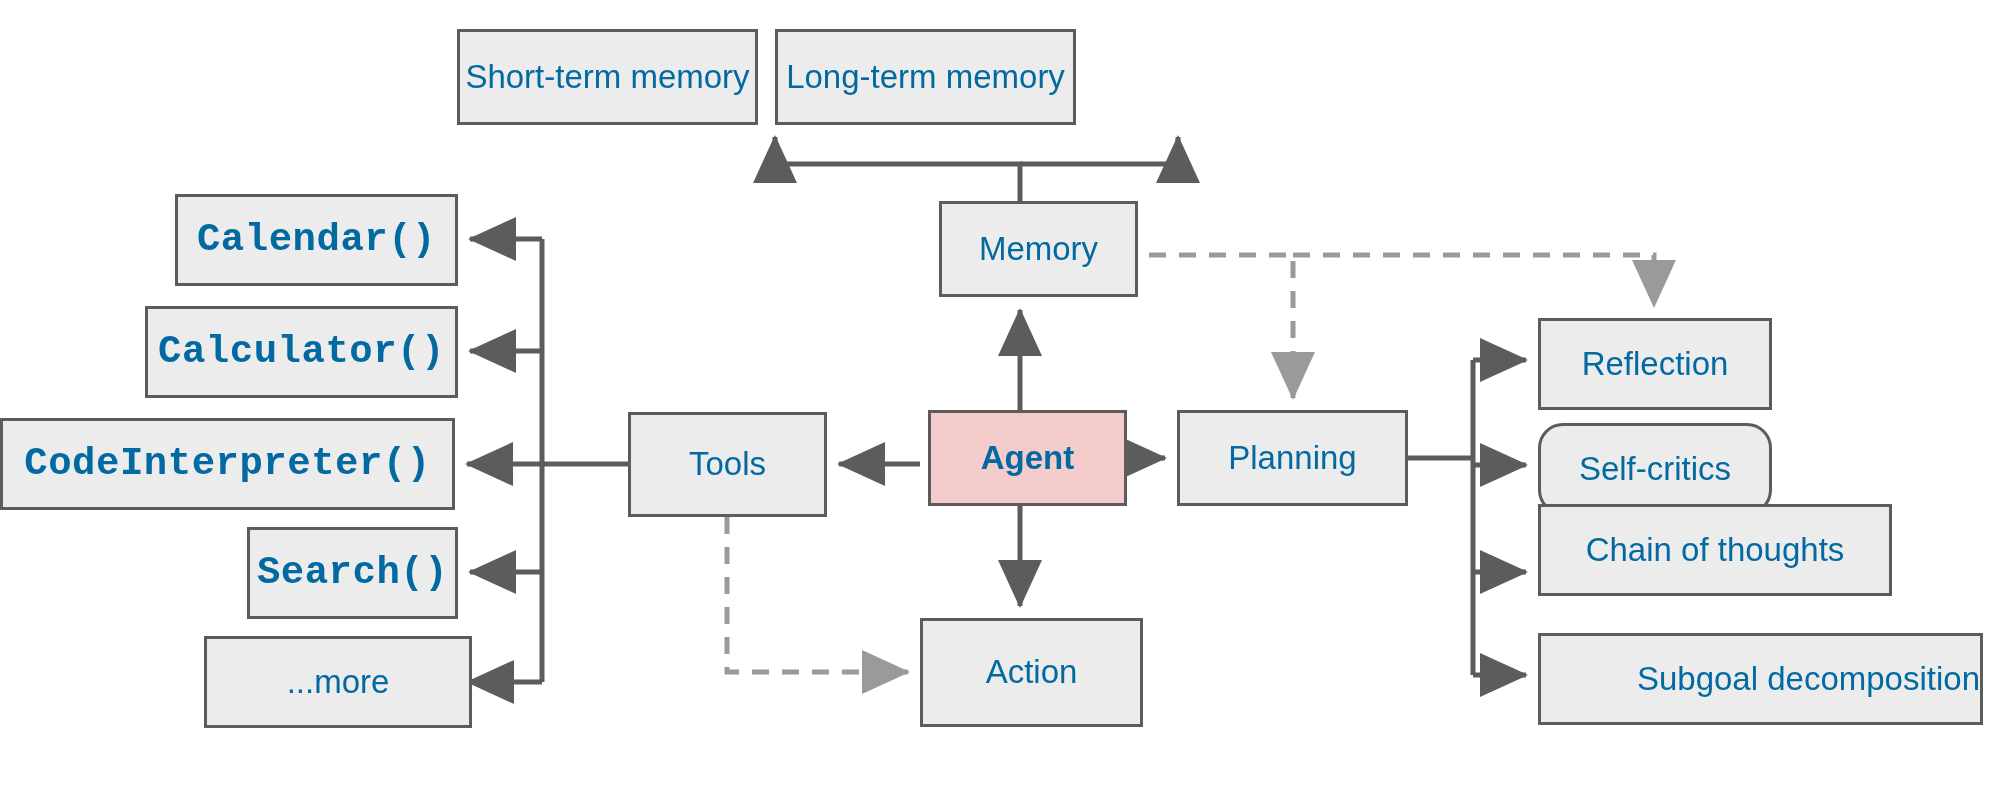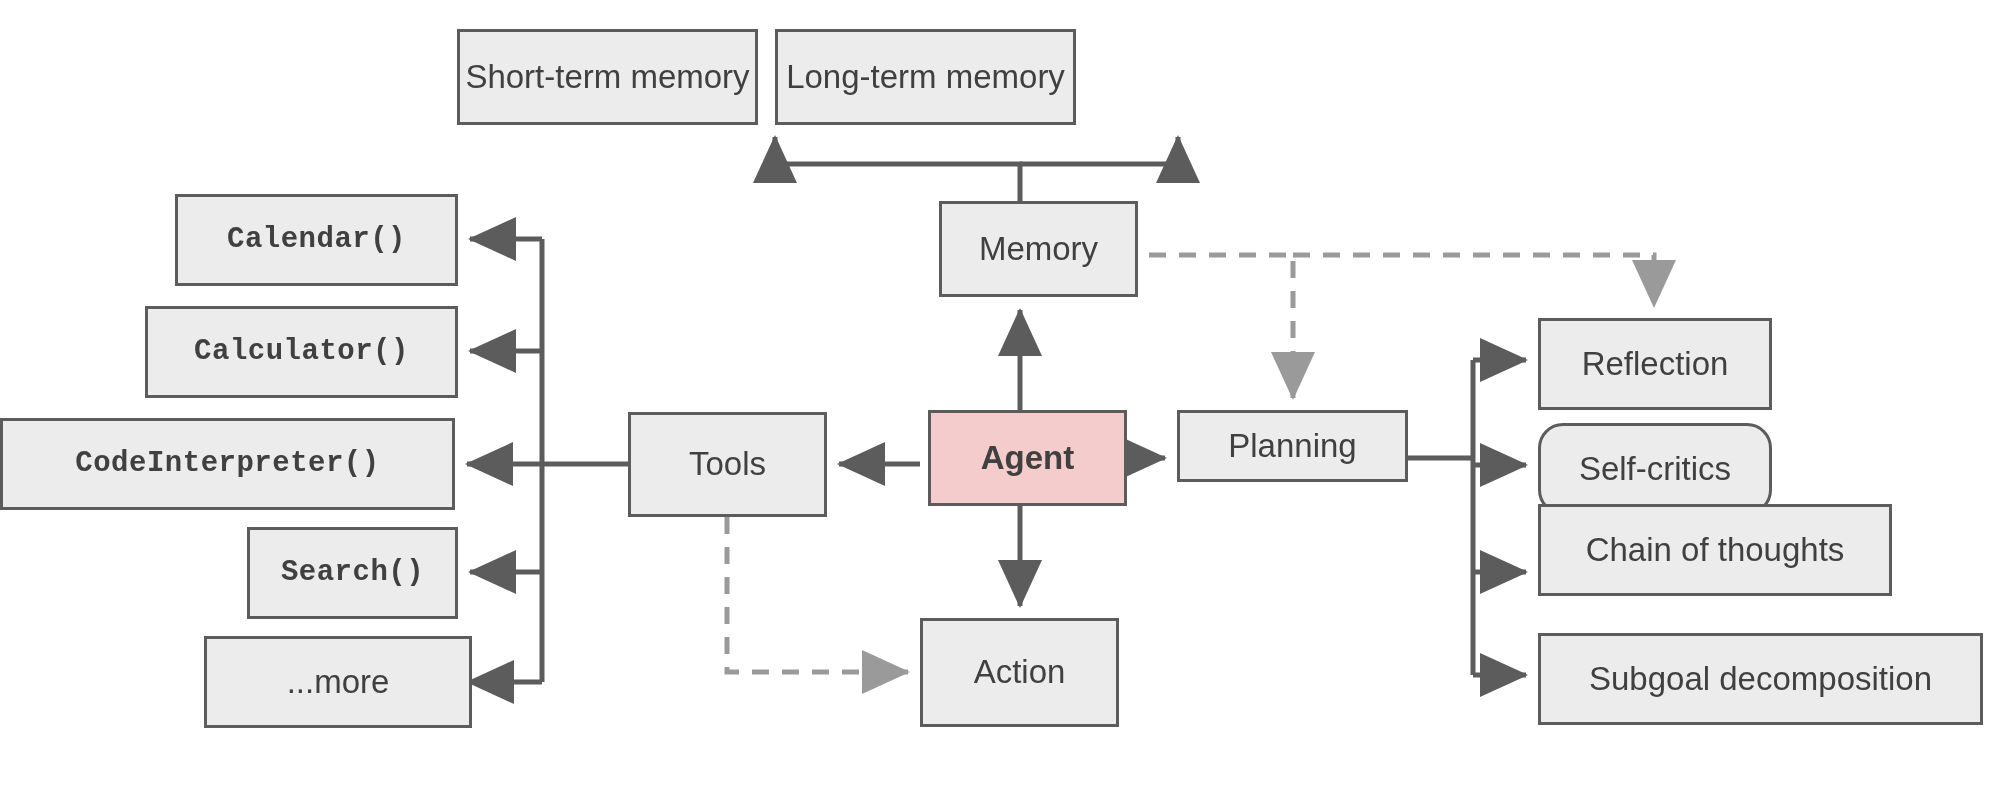--- a/index.html
+++ b/index.html
@@ -16,31 +16,31 @@
     font-family: "Liberation Sans", sans-serif;
   }
   .node {
     position: absolute;
     box-sizing: border-box;
     background: #ececec;
     border: 3px solid #5c5c5c;
     display: flex;
     align-items: center;
     justify-content: center;
-    color: #404040;
+    color: #0369a1;
     font-family: "Liberation Sans", sans-serif;
     font-size: 33px;
     line-height: 1.1;
     white-space: nowrap;
     z-index: 3;
   }
   .node.mono {
     font-family: "Liberation Mono", monospace;
     font-weight: bold;
-    font-size: 29px;
+    font-size: 39px;
     letter-spacing: 0.5px;
   }
   .node.accent {
     background: #f4cccc;
     font-weight: bold;
     margin-left: 8px;
   }
   svg.wires {
     position: absolute;
     left: 0;
@@ -118,25 +118,25 @@
   </div>
 
   <div class="node accent" style="left:920px; top:410px; width:199px; height:96px;">
     <span>Agent</span>
   </div>
 
   <div class="node" style="left:628px; top:412px; width:199px; height:105px;">
     <span>Tools</span>
   </div>
 
-  <div class="node" style="left:920px; top:618px; width:199px; height:109px;">
+  <div class="node" style="left:920px; top:618px; width:223px; height:109px;">
     <span>Action</span>
   </div>
 
-  <div class="node" style="left:1177px; top:410px; width:231px; height:72px;">
+  <div class="node" style="left:1177px; top:410px; width:231px; height:96px;">
     <span>Planning</span>
   </div>
 
   <div class="node mono" style="left:175px; top:194px; width:283px; height:92px;">
     <span>Calendar()</span>
   </div>
 
   <div class="node mono" style="left:145px; top:306px; width:313px; height:92px;">
     <span>Calculator()</span>
   </div>
@@ -158,17 +158,17 @@
   </div>
 
   <div class="node" style="left:1538px; top:423px; width:234px; height:92px;border-radius:25px;">
     <span>Self-critics</span>
   </div>
 
   <div class="node" style="left:1538px; top:504px; width:354px; height:92px;">
     <span>Chain of thoughts</span>
   </div>
 
-  <div class="node" style="left:1538px; top:633px; width:445px; height:92px;">
+  <div class="node" style="left:1538px; top:633px; width:445px; height:92px;justify-content:flex-end;">
     <span>Subgoal decomposition</span>
   </div>
 
 </div>
 
 </body></html>

